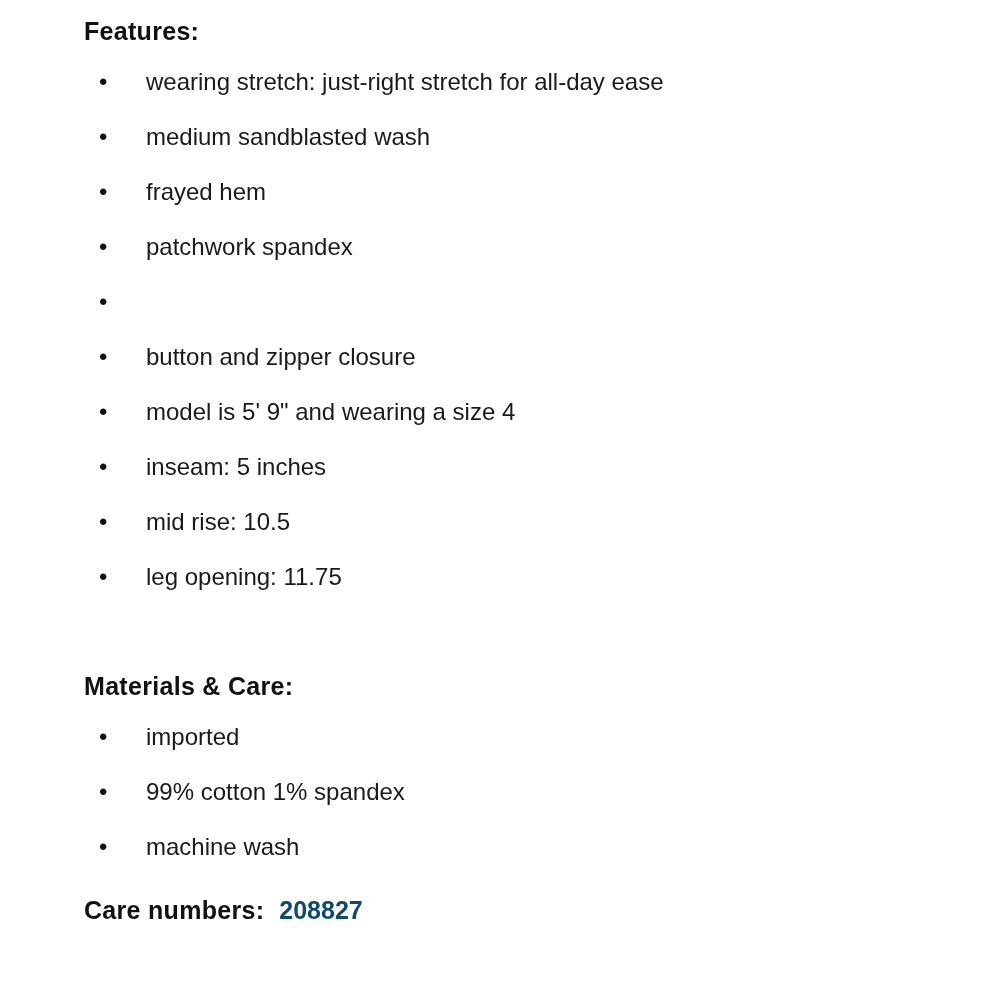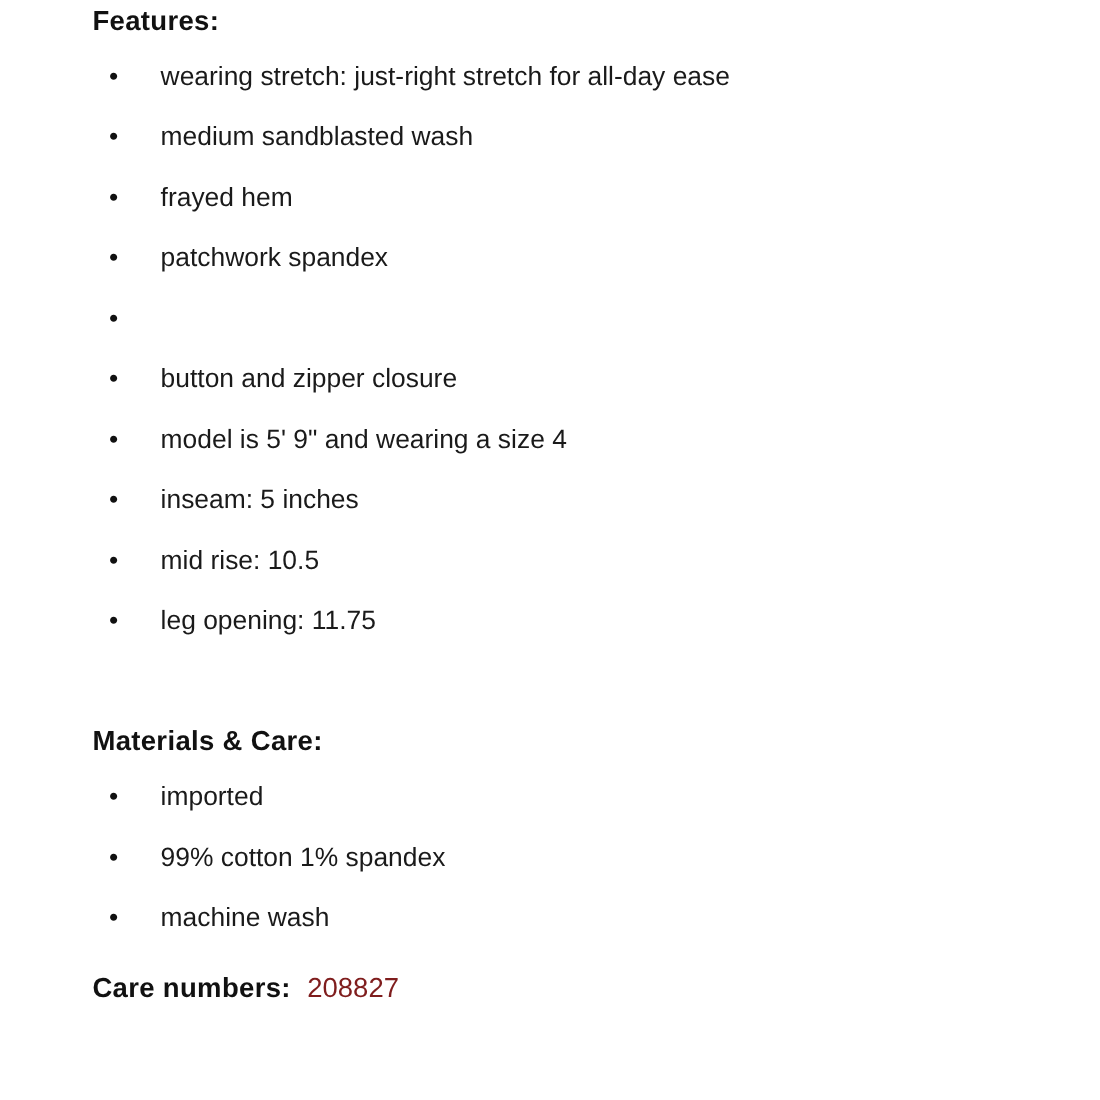--- a/index.html
+++ b/index.html
@@ -14,21 +14,21 @@
     overflow: hidden;
   }
   .content {
     padding: 2px 20px 0 84px;
   }
   .section-heading {
     font-size: 25px;
     line-height: 26px;
     font-weight: bold;
     letter-spacing: 0.3px;
-    margin: 4px 0 26px 0;
+    margin: 16px 0 26px 0;
     color: #111111;
   }
   .section { margin: 0; }
   .section-fit .section-heading { margin-top: 40px; }
   .section-materials .section-heading { margin-top: 84px; }
   ul.bullet-list {
     list-style: none;
     margin: 0;
     padding: 0;
   }
@@ -56,22 +56,22 @@
     margin-top: 38px;
     font-size: 25px;
     line-height: 26px;
   }
   .style-numbers-label {
     font-weight: bold;
     letter-spacing: 0.3px;
     color: #111111;
   }
   .style-numbers-value {
-    font-weight: normal;
-    color: #7f1d1d;
+    font-weight: bold;
+    color: #0c4a6e;
     margin-left: 8px;
   }
 </style>
 </head>
 <body>
 
 <div class="content">
 
   <div class="section section-features">
     <h2 class="section-heading">Features:</h2>

